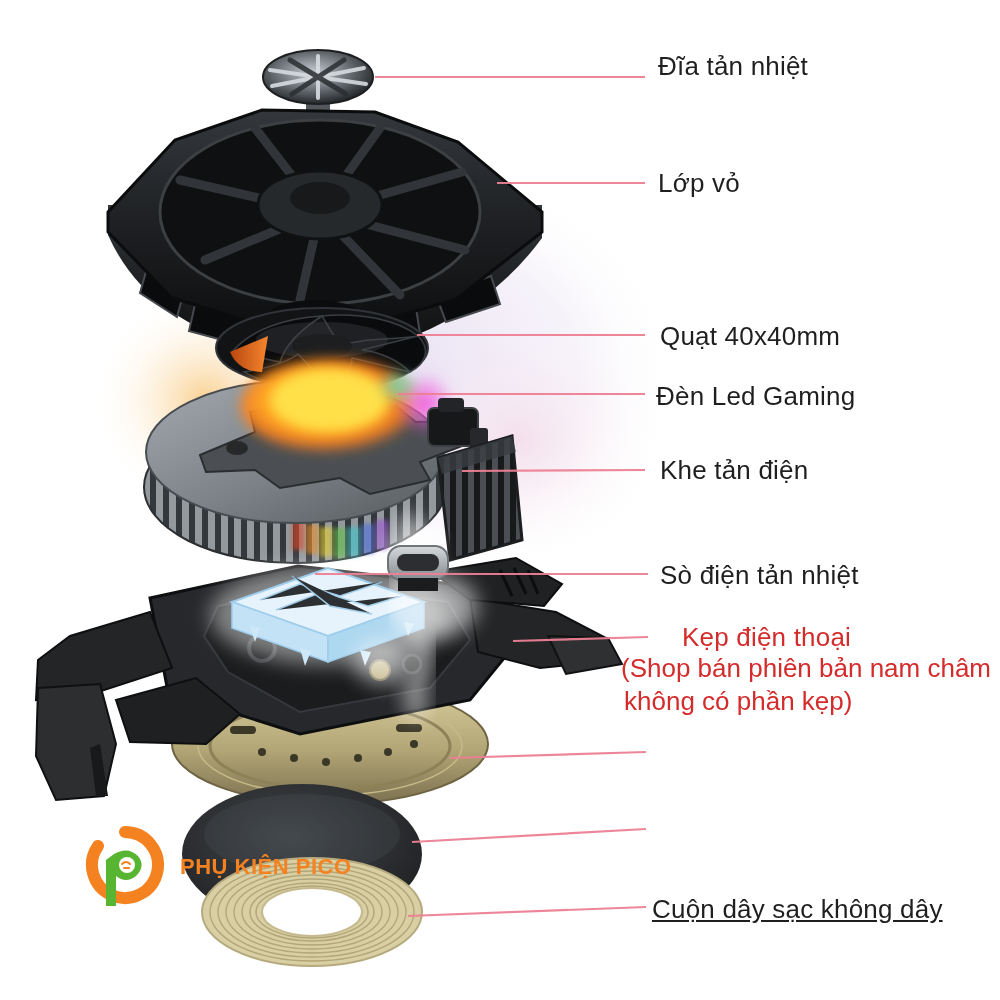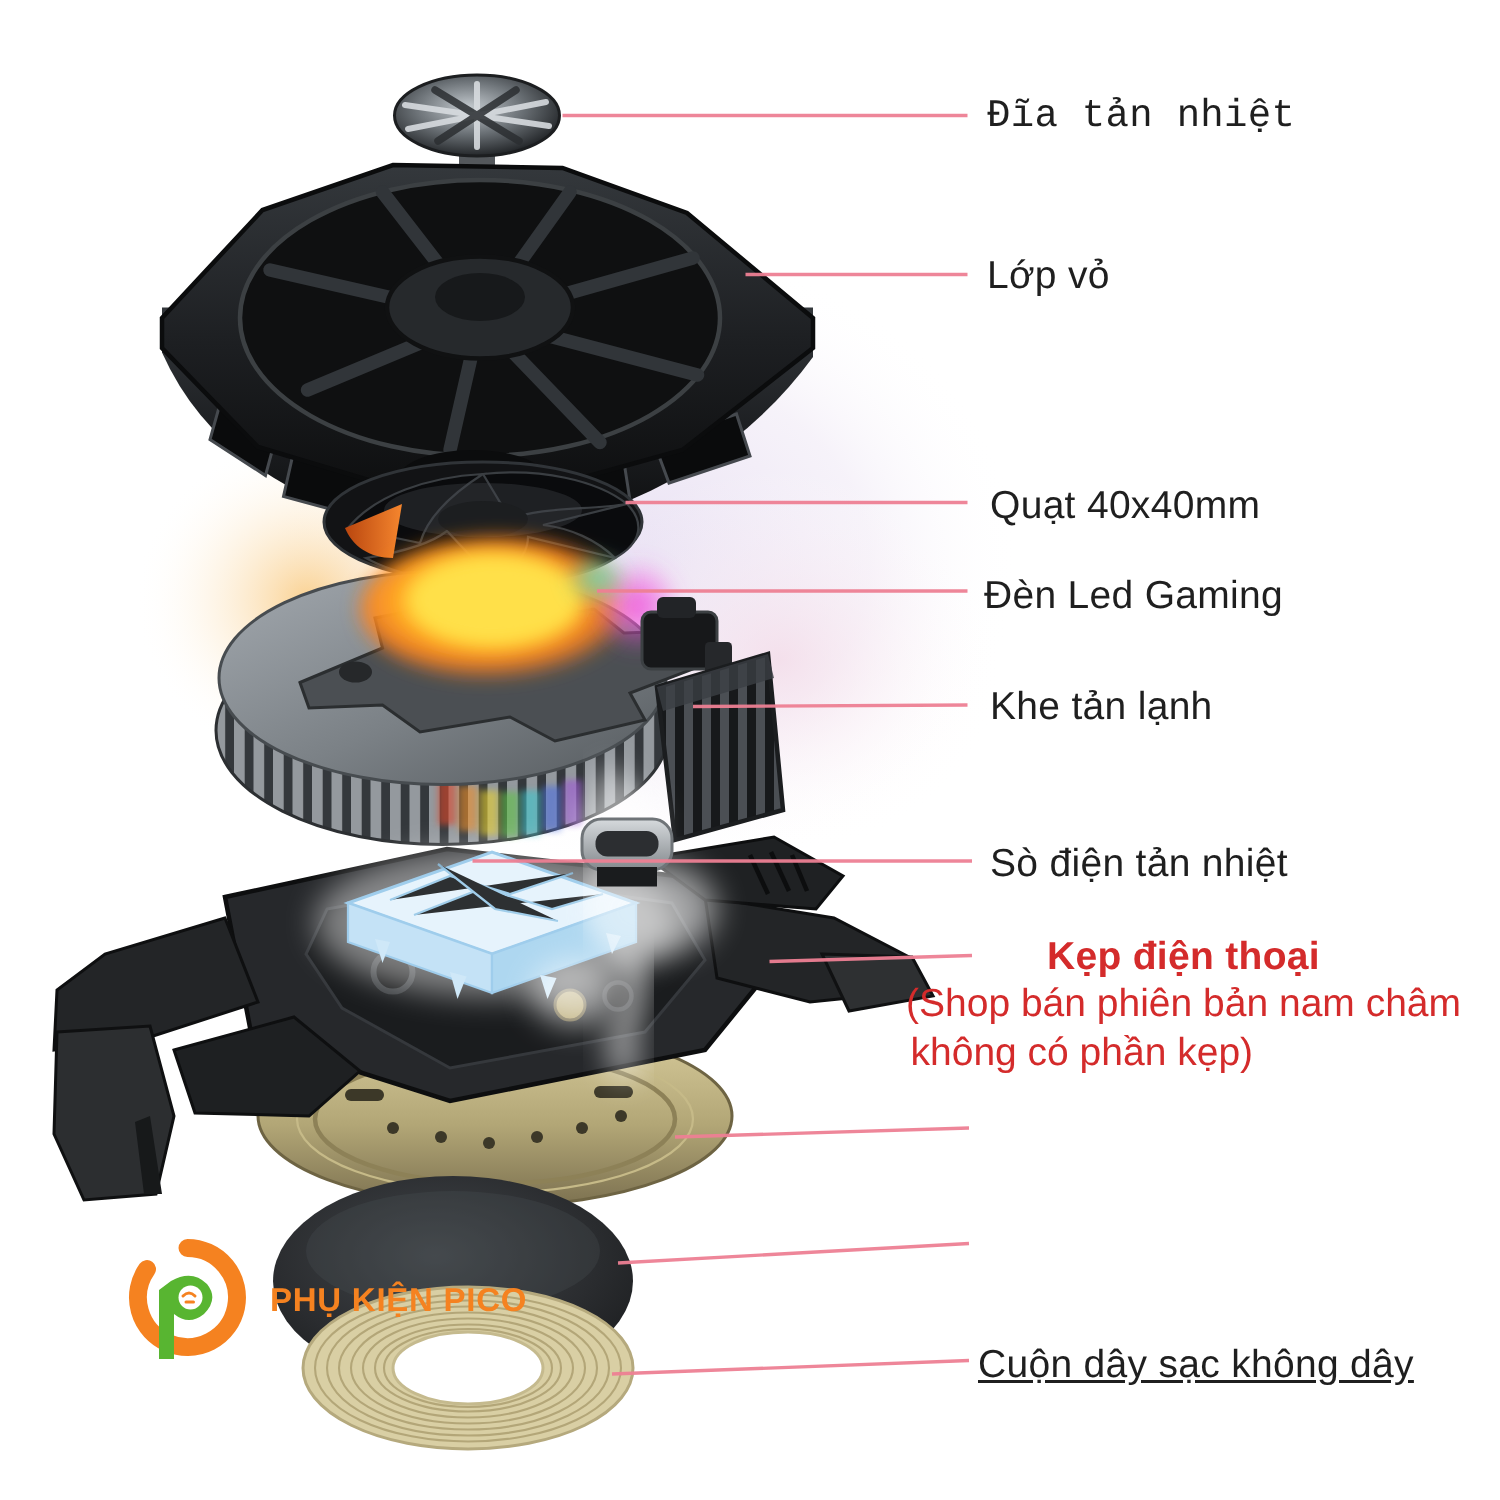--- a/index.html
+++ b/index.html
@@ -7,21 +7,21 @@
     position:relative;width:1000px;height:1000px;background:#ffffff;
     overflow:hidden;font-family:"Liberation Sans",sans-serif;
   }
   #art{position:absolute;left:0;top:0;width:1000px;height:1000px;}
   .label{
     position:absolute;font-size:26px;color:#1f1f1f;letter-spacing:.2px;
     white-space:nowrap;line-height:30px;
   }
   .label.red{color:#d42b2b;}
   .note{
-    position:absolute;font-size:26px;color:#d42b2b;line-height:33px;white-space:nowrap;
+    position:absolute;font-size:26px;color:#d42b2b;line-height:33px;white-space:nowrap;margin-left:17px;
   }
   #logo{
     position:absolute;left:84px;top:824px;display:flex;align-items:center;gap:14px;
   }
   #logo .brand{
     color:#f58220;font-weight:bold;font-size:22px;letter-spacing:.5px;white-space:nowrap;
   }
 </style>
 </head>
 <body>
@@ -301,27 +301,27 @@
       <line x1="398" y1="394" x2="645" y2="394"></line>
       <line x1="462" y1="471" x2="645" y2="470"></line>
       <line x1="315" y1="574" x2="648" y2="574"></line>
       <line x1="513" y1="641" x2="648" y2="637"></line>
       <line x1="450" y1="758" x2="646" y2="752"></line>
       <line x1="412" y1="842" x2="646" y2="829"></line>
       <line x1="408" y1="916" x2="646" y2="907"></line>
     </g>
   </svg>
 
-  <div class="label" style="left:658px;top:62px;font-family:Liberation Mono, monospace;">Đĩa tản nhiệt</div>
+  <div class="label" style="left:658px;top:51px;">Đĩa tản nhiệt</div>
   <div class="label" style="left:658px;top:168px;">Lớp vỏ</div>
   <div class="label" style="left:660px;top:321px;">Quạt 40x40mm</div>
   <div class="label" style="left:656px;top:381px;">Đèn Led Gaming</div>
-  <div class="label" style="left:660px;top:455px;">Khe tản lạnh</div>
+  <div class="label" style="left:660px;top:455px;">Khe tản điện</div>
   <div class="label" style="left:660px;top:560px;">Sò điện tản nhiệt</div>
-  <div class="label red" style="left:698px;top:622px;font-weight:bold;">Kẹp điện thoại</div>
+  <div class="label red" style="left:682px;top:622px;">Kẹp điện thoại</div>
   <div class="note" style="left:604px;top:652px;">(Shop bán phiên bản nam châm</div>
   <div class="note" style="left:607px;top:685px;">không có phần kẹp)</div>
   <div class="label" style="left:652px;top:894px;text-decoration:underline;">Cuộn dây sạc không dây</div>
 
   <div id="logo">
     <svg width="82" height="86" viewBox="0 0 82 86">
       <path d="M41,8 A33,33 0 1 1 14,22" fill="none" stroke="#f58220" stroke-width="12" stroke-linecap="round"></path>
       <path d="M30,30 q14,-8 24,2 q8,10 -2,20 q-10,8 -20,0 L32,82 L22,82 L22,36 Z" fill="#58b531"></path>
       <circle cx="43" cy="41" r="8" fill="#ffffff"></circle>
       <path d="M38,40 q4,-4 8,0 M40,44 l5,0" fill="none" stroke="#f58220" stroke-width="2" stroke-linecap="round"></path>

